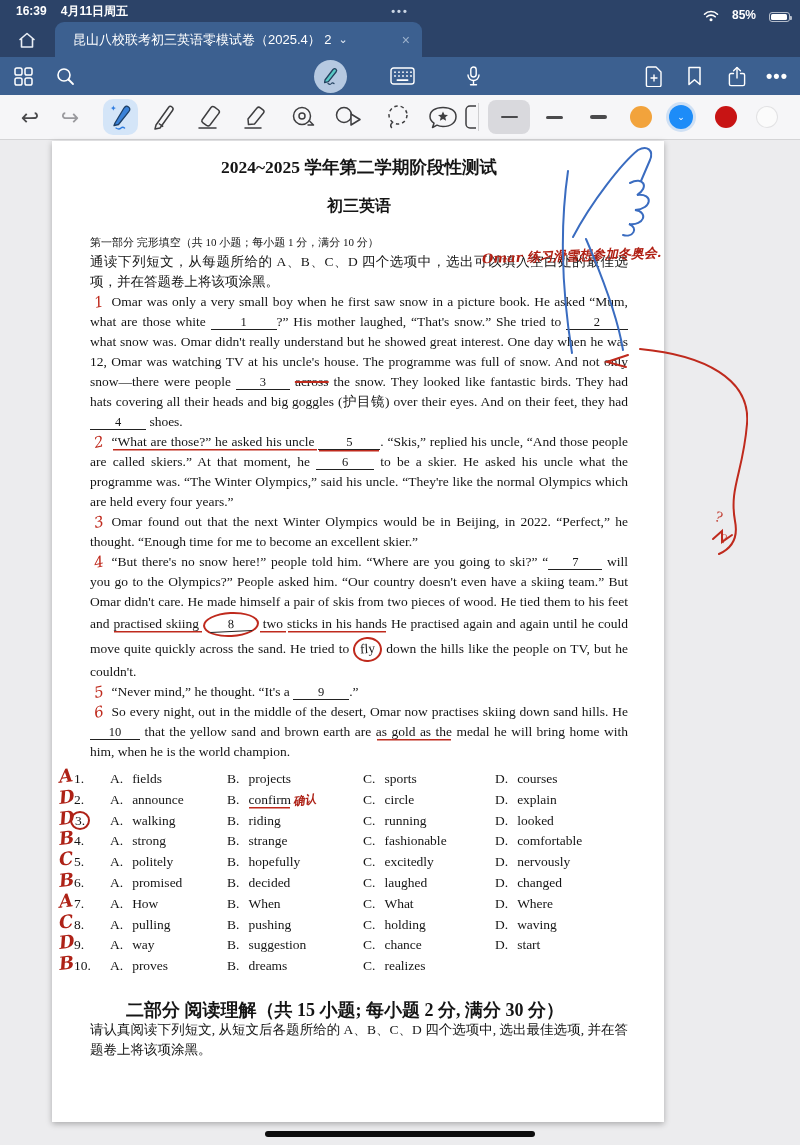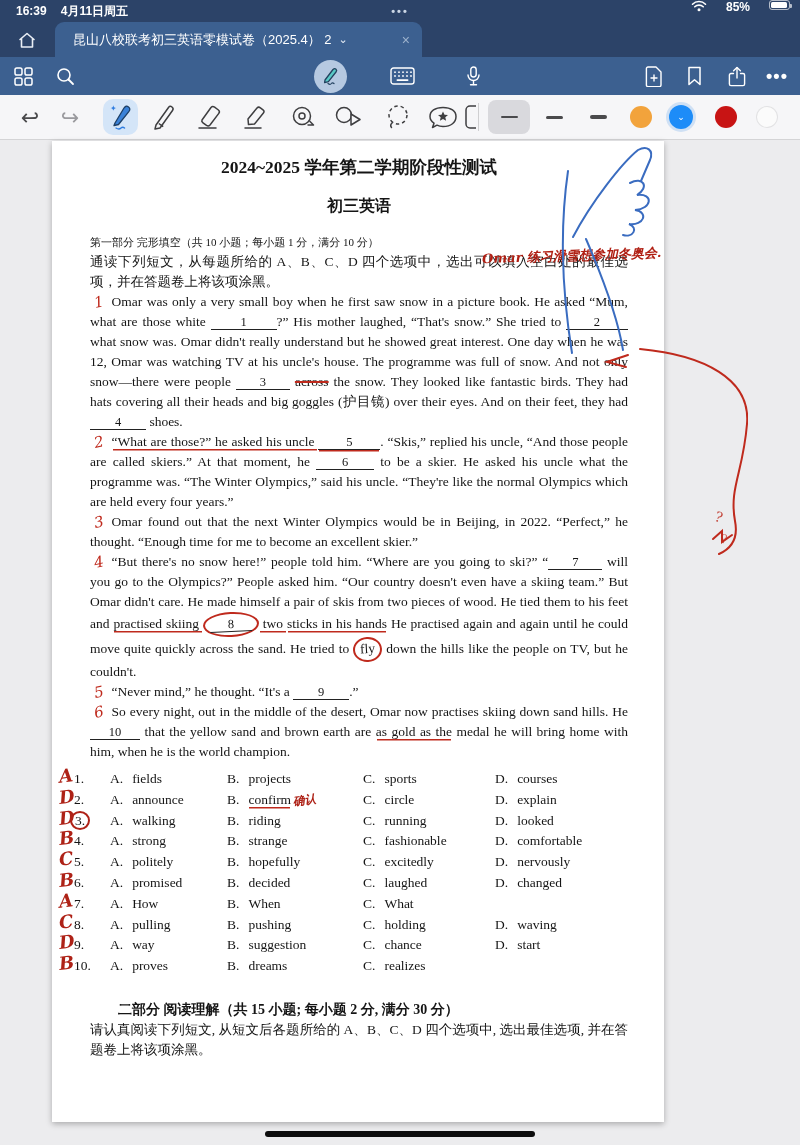--- a/index.html
+++ b/index.html
@@ -4,21 +4,21 @@
 <style>
   * { margin:0; padding:0; box-sizing:border-box; }
   html,body { width:800px; height:1145px; overflow:hidden; }
   body { position:relative; background:#ececee; font-family:"Liberation Sans",sans-serif; -webkit-font-smoothing:antialiased; }
 
   
   .status-bar { position:absolute; top:0; left:0; width:800px; height:22px; background:#2c4368; color:#fff; display:flex; align-items:center; font-size:12px; font-weight:bold; }
   .sb-time { margin-left:16px; }
   .sb-date { margin-left:14px; }
   .sb-center { position:absolute; left:0; right:0; text-align:center; letter-spacing:2px; font-size:11px; color:#cdd8e6; }
-  .sb-right { position:absolute; right:10px; top:0; height:22px; display:flex; align-items:flex-start; gap:19px; }
+  .sb-right { position:absolute; right:10px; top:0; height:22px; display:flex; align-items:flex-end; gap:13px; }
   .battery-shell { width:21px; height:10px; border:1px solid rgba(255,255,255,.65); border-radius:3px; position:relative; }
   .battery-fill { position:absolute; left:1px; top:1px; bottom:1px; width:85%; background:#fff; border-radius:1.5px; }
   .battery-nub { position:absolute; right:-3px; top:3px; width:2px; height:4px; background:rgba(255,255,255,.65); border-radius:0 1px 1px 0; }
 
   
   .tab-bar { position:absolute; top:22px; left:0; width:800px; height:35px; background:#2c4368;padding-left:7px; }
   .home-btn { position:absolute; left:14px; top:7px; width:26px; height:22px; display:flex; align-items:center; justify-content:center; }
   .tab-active { position:absolute; left:55px; top:0; width:367px; height:35px; background:#3c6090; border-radius:9px 9px 0 0; display:flex; align-items:center; color:#fff; }
   .tab-title { font-size:13px; margin-left:18px; white-space:nowrap; }
   .tab-chevron { font-size:11px; margin-left:7px; color:#e8eef6; }
@@ -54,21 +54,21 @@
   .redstrike { text-decoration:line-through; text-decoration-color:#bf2a1d; text-decoration-thickness:2px; }
   .red-circle-wrap { border:2px solid #bf2a1d; border-radius:50%; padding:0 5px 1px; display:inline-block; text-indent:0; transform:rotate(-3deg); }
   .pmark { position:absolute; left:4px; top:0; color:#bf2a1d; font-size:15px; font-style:italic; font-family:"DejaVu Serif",serif; transform:rotate(-12deg); text-indent:0; }
 
   .options { margin-left:-16px; margin-top:7px; font-size:13.5px; }
   .opt-row { display:grid; grid-template-columns:36px 117px 136px 132px 1fr; line-height:20.8px; position:relative; }
   .opt-ans { position:absolute; left:-15px; top:-3px; color:#ae2217; font-size:18px; font-weight:bold; font-family:"DejaVu Serif",serif; font-style:italic; transform:rotate(-7deg); }
   .opt-letter { margin-right:9px; }
   .num-circled { border:2px solid #ae2217; border-radius:50%; padding:0 3px; margin-left:-4px; }
   .opt-note { color:#ae2217; font-size:11.5px; font-style:italic; font-weight:bold; display:inline-block; transform:rotate(-8deg); margin-left:2px; }
-  .sec2-head { font-size:14px; font-weight:bold; line-height:20px; margin-top:23px; text-indent:2em; }
+  .sec2-head { font-size:18px; font-weight:bold; line-height:20px; margin-top:23px; text-indent:2em; }
 
   .omar-note { position:absolute; left:430px; top:106px; color:#b01f13; font-size:13px; font-style:italic; font-weight:bold; font-family:"DejaVu Serif",serif; transform:rotate(-2deg); white-space:nowrap; }
   .qmark1 { position:absolute; left:663px; top:368px; color:#c4473c; font-size:14px; transform:rotate(18deg); font-family:"DejaVu Serif",serif; }
   .qmark2 { position:absolute; left:669px; top:391px; color:#d06a60; font-size:12px; transform:rotate(10deg); font-family:"DejaVu Serif",serif; }
   .overlay-svg { position:absolute; left:0; top:0; width:696px; height:981px; pointer-events:none; }
 
   .home-indicator { position:absolute; left:265px; top:1131px; width:270px; height:6px; background:#0d0d0d; border-radius:3px; }
 </style>
 </head>
 <body>
@@ -315,20 +315,21 @@
         <span><span class="opt-letter">B.</span><span>decided</span></span>
         <span><span class="opt-letter">C.</span><span>laughed</span></span>
         <span><span class="opt-letter">D.</span><span>changed</span></span>
       </div>
       <div class="opt-row">
         <span class="opt-ans">A</span>
         <span><span>7.</span></span>
         <span><span class="opt-letter">A.</span><span>How</span></span>
         <span><span class="opt-letter">B.</span><span>When</span></span>
         <span><span class="opt-letter">C.</span><span>What</span></span>
+        <span><span class="opt-letter">D.</span><span>Where</span></span>
       </div>
       <div class="opt-row">
         <span class="opt-ans">C</span>
         <span><span>8.</span></span>
         <span><span class="opt-letter">A.</span><span>pulling</span></span>
         <span><span class="opt-letter">B.</span><span>pushing</span></span>
         <span><span class="opt-letter">C.</span><span>holding</span></span>
         <span><span class="opt-letter">D.</span><span>waving</span></span>
       </div>
       <div class="opt-row">

